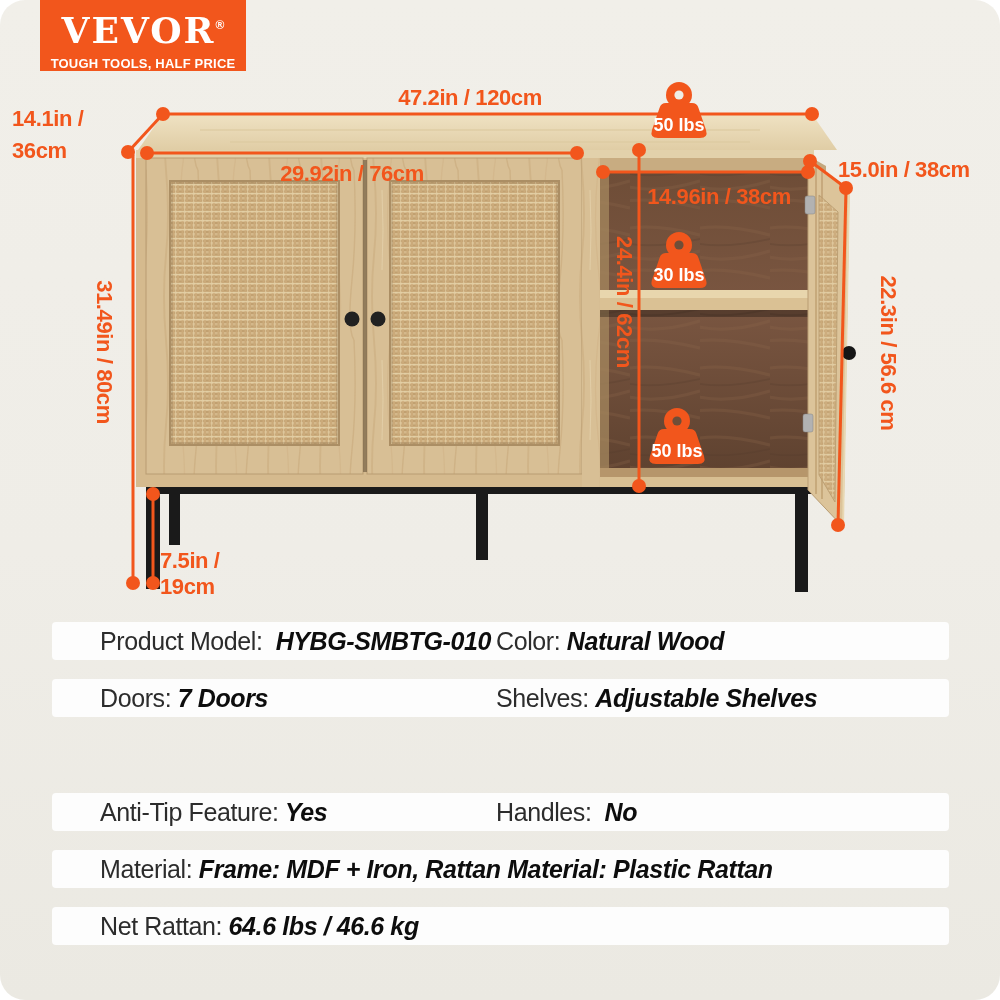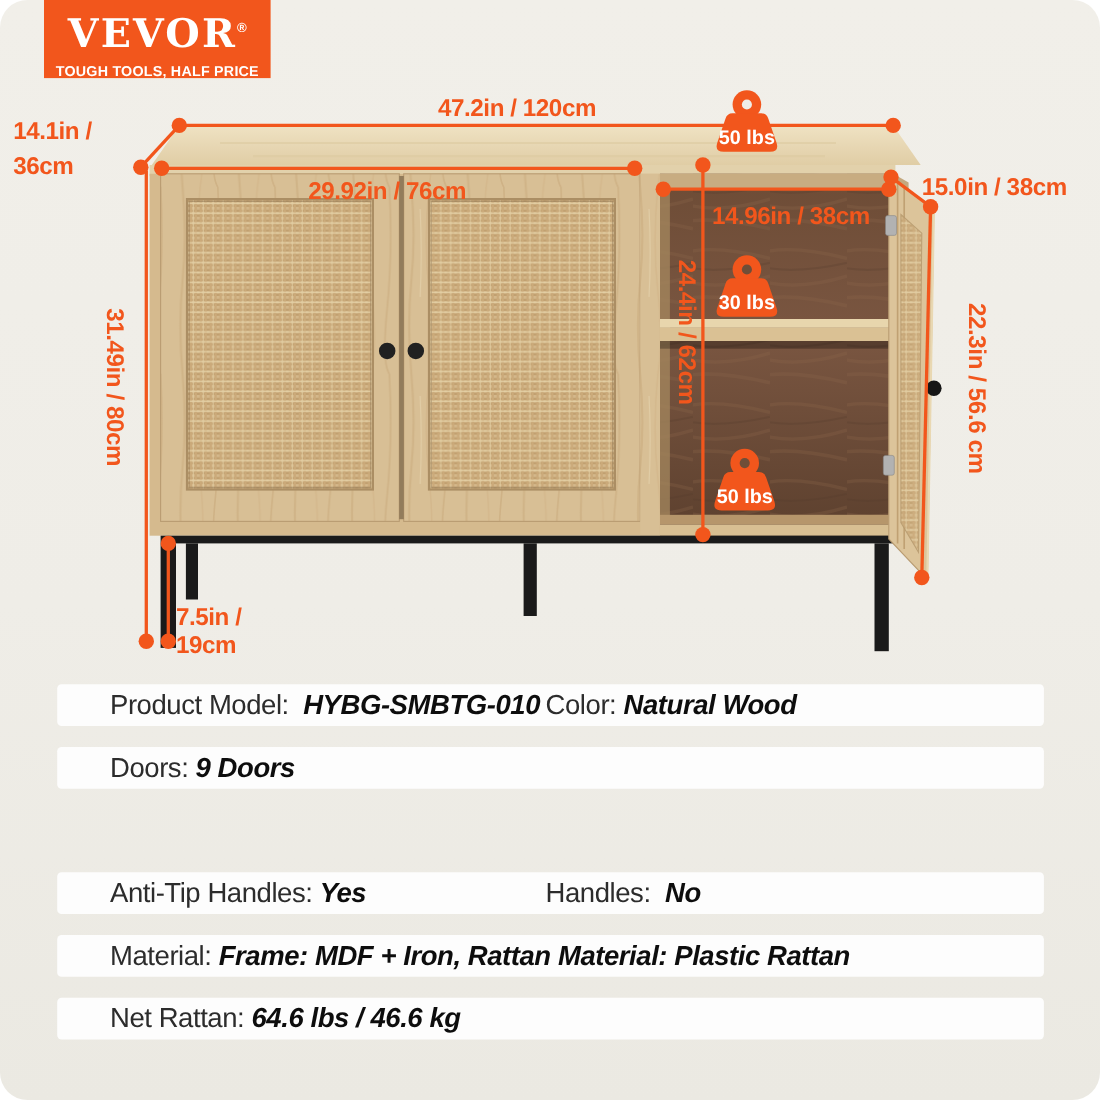--- a/index.html
+++ b/index.html
@@ -204,26 +204,27 @@
       <text class="dim" x="160" y="594">19cm</text>
     </g>
   </svg>
 
   <div class="spec-row" style="top:622px">
     <div class="cell c1"><span class="lbl">Product Model:  </span><span class="val">HYBG-SMBTG-010</span></div>
     <div class="cell c2"><span class="lbl">Color: </span><span class="val">Natural Wood</span></div>
   </div>
 
   <div class="spec-row" style="top:679px">
-    <div class="cell c1"><span class="lbl">Doors: </span><span class="val">9 Doors</span></div>
+    <div class="cell c1"><span class="lbl">Doors: </span><span class="val">7 Doors</span></div>
+    <div class="cell c2"><span class="lbl">Shelves: </span><span class="val">Adjustable Shelves</span></div>
   </div>
 
 
   <div class="spec-row" style="top:793px">
-    <div class="cell c1"><span class="lbl">Anti-Tip Handles: </span><span class="val">Yes</span></div>
+    <div class="cell c1"><span class="lbl">Anti-Tip Feature: </span><span class="val">Yes</span></div>
     <div class="cell c2"><span class="lbl">Handles:  </span><span class="val">No</span></div>
   </div>
 
   <div class="spec-row" style="top:850px">
     <div class="cell c1"><span class="lbl">Material: </span><span class="val">Frame: MDF + Iron, Rattan Material: Plastic Rattan</span></div>
   </div>
 
   <div class="spec-row" style="top:907px">
     <div class="cell c1"><span class="lbl">Net Rattan: </span><span class="val">64.6 lbs / 46.6 kg</span></div>
   </div>

